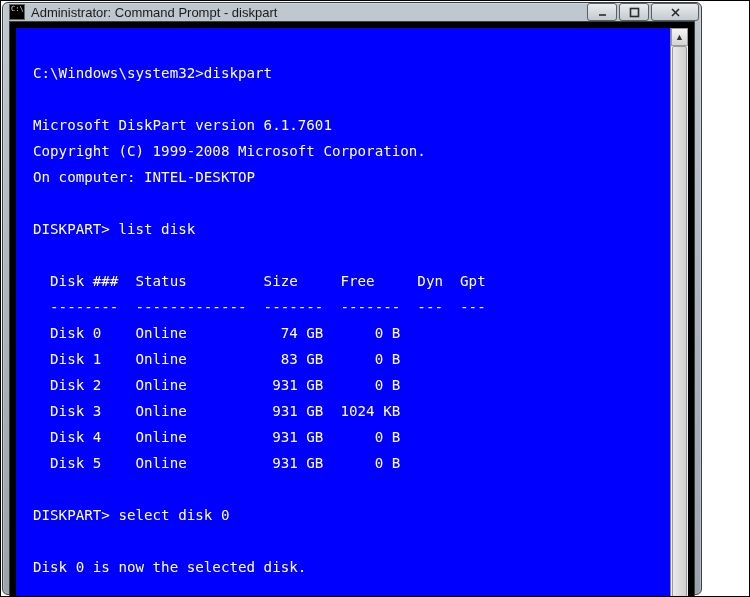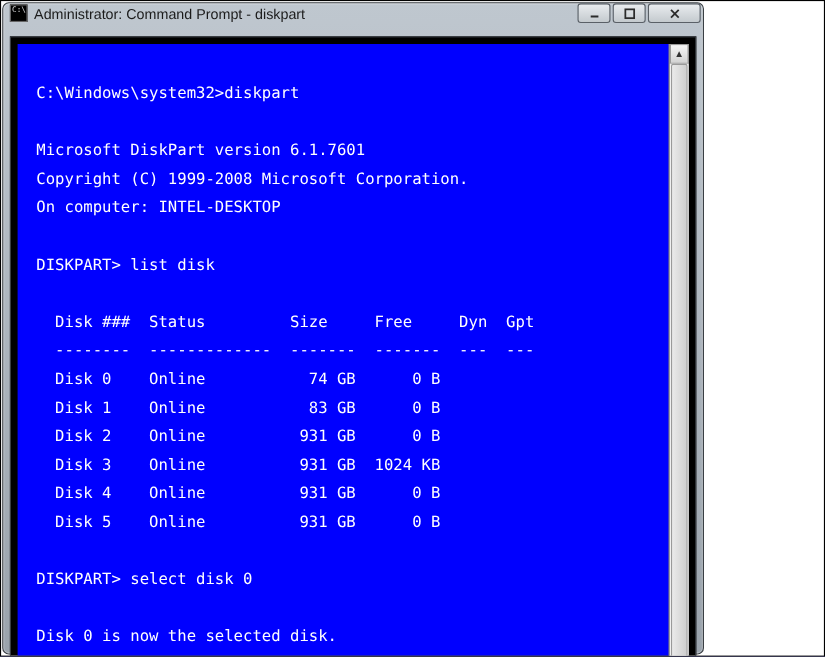--- a/index.html
+++ b/index.html
@@ -5,30 +5,29 @@
   * { margin: 0; padding: 0; box-sizing: border-box; }
   body {
     background: #fff;
     font-family: "Segoe UI", Tahoma, sans-serif;
     width: 750px;
     height: 597px;
     overflow: hidden;
     border: 1px solid #000;
   }
   .window {
-    width: 638px;
+    width: 700px;
     height: 593px;
     margin: 1px;
     background: linear-gradient(to bottom, #bfc7cf 0%, #9aa3ac 100%);
     border: 1px solid #3a3f44;
     border-radius: 6px;
     display: flex;
     flex-direction: column;
     box-shadow: inset 0 0 0 1px rgba(255,255,255,0.25);
-    gap: 12px;
   }
   .titlebar {
     height: 28px;
     display: flex;
     align-items: center;
     padding: 0 2px 0 6px;
     color: #1b1b1b;
     font-size: 13px;
     user-select: none;
   }

